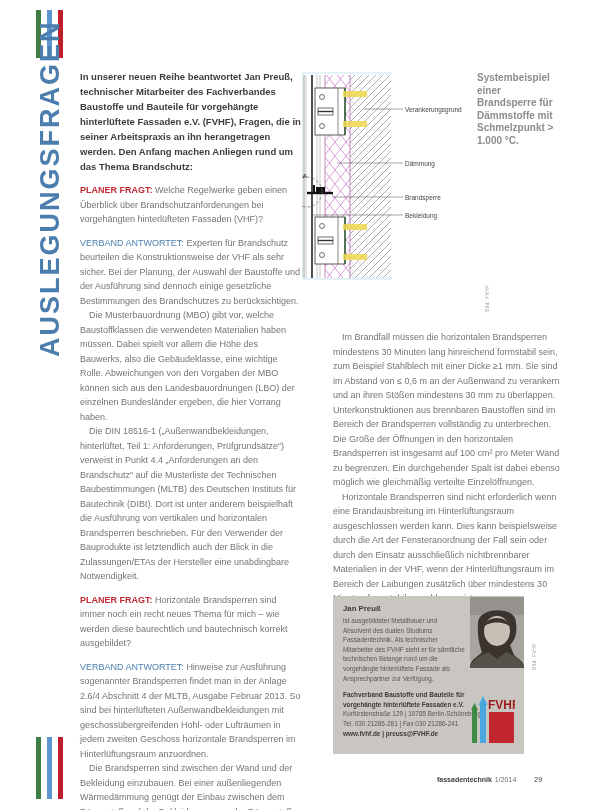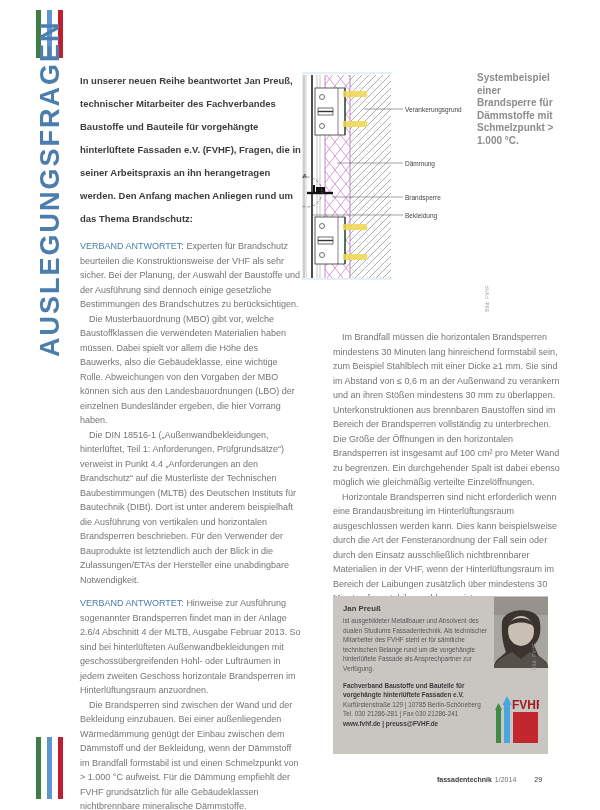--- a/index.html
+++ b/index.html
@@ -21,21 +21,21 @@
     position:absolute;left:35px;top:357px;width:292px;height:36px;
     transform:rotate(-90deg);transform-origin:0 0;
     font-size:27px;font-weight:bold;letter-spacing:2px;color:#4b7dad;
     white-space:nowrap;
   }
 
   
   .col-left{position:absolute;left:80px;top:69px;width:222px;}
   .col-right{position:absolute;left:333px;top:330px;width:232px;}
   .intro{
-    font-size:9.5px;font-weight:bold;color:#3d3d3d;line-height:23px;
+    font-size:9.5px;font-weight:bold;color:#3d3d3d;line-height:15px;
     margin:0 0 9px 0;
   }
   .body-text{font-size:9px;color:#757575;line-height:14.5px;}
   .qa-block{margin-top:9px;}
   .qa-block p{margin:0;}
   .q-label{font-weight:bold;color:#c22b35;}
   .a-label{font-weight:normal;color:#4b7dad;}
   .q-label::after,.a-label::after{content:" ";}
   p.indent{text-indent:9px;}
 
@@ -47,21 +47,21 @@
   }
   .rot-credit{
     position:absolute;transform:rotate(-90deg);transform-origin:0 0;
     font-size:5px;color:#9a9a9a;white-space:nowrap;letter-spacing:.3px;
   }
   .diagram-credit{left:484px;top:312px;}
   .photo-credit{left:531px;top:670px;}
 
   
   .author-box{
-    position:absolute;left:333px;top:596px;width:215px;height:158px;
+    position:absolute;left:333px;top:596px;width:191px;height:158px;
     background:#c9c6c2;box-sizing:border-box;padding:8px 9px 0 10px;
   }
   .author-photo{
     float:right;width:54px;height:71px;margin:-7px -9px 3px 5px;
   }
   .author-name{font-size:7.8px;font-weight:bold;color:#3a3a3a;margin:0 0 3px 0;}
   .author-bio{font-size:6.4px;color:#565656;line-height:9.6px;margin:0 0 7px 0;}
   .author-org{font-size:6.4px;font-weight:bold;color:#3a3a3a;line-height:9.6px;margin:0;clear:right;}
   .author-contact{font-size:6.4px;color:#565656;line-height:9.6px;margin:0;}
   .author-web{font-size:6.4px;font-weight:bold;color:#3a3a3a;line-height:9.6px;margin:0;}
@@ -83,27 +83,33 @@
   <div class="stripe stripe-green"></div>
   <div class="stripe stripe-blue"></div>
   <div class="stripe stripe-red"></div>
 </div>
 
 <div class="vertical-title">AUSLEGUNGSFRAGEN</div>
 
 <div class="col-left">
   <p class="intro">In unserer neuen Reihe beantwortet Jan Preuß, technischer Mitarbeiter des Fachverbandes Baustoffe und Bauteile für vorgehängte hinterlüftete Fassaden e.V. (FVHF), Fragen, die in seiner Arbeitspraxis an ihn herangetragen werden. Den Anfang machen Anliegen rund um das Thema Brandschutz:</p>
 
+  <div class="qa-block body-text">
+    <p><span class="q-label">PLANER FRAGT:</span><span>Welche Regelwerke geben einen Überblick über Brandschutzanforderungen bei vorgehängten hinterlüfteten Fassaden (VHF)?</span></p>
+  </div>
 
   <div class="qa-block body-text">
     <p><span class="a-label">VERBAND ANTWORTET:</span><span>Experten für Brandschutz beurteilen die Konstruktionsweise der VHF als sehr sicher. Bei der Planung, der Auswahl der Baustoffe und der Ausführung sind dennoch einige gesetzliche Bestimmungen des Brandschutzes zu berücksichtigen.</span></p>
     <p class="indent">Die Musterbauordnung (MBO) gibt vor, welche Baustoffklassen die verwendeten Materialien haben müssen. Dabei spielt vor allem die Höhe des Bauwerks, also die Gebäudeklasse, eine wichtige Rolle. Abweichungen von den Vorgaben der MBO können sich aus den Landesbauordnungen (LBO) der einzelnen Bundesländer ergeben, die hier Vorrang haben.</p>
     <p class="indent">Die DIN 18516-1 („Außenwandbekleidungen, hinterlüftet, Teil 1: Anforderungen, Prüfgrundsätze“) verweist in Punkt 4.4 „Anforderungen an den Brandschutz“ auf die Musterliste der Technischen Baubestimmungen (MLTB) des Deutschen Instituts für Bautechnik (DIBt). Dort ist unter anderem beispielhaft die Ausführung von vertikalen und horizontalen Brandsperren beschrieben. Für den Verwender der Bauprodukte ist letztendlich auch der Blick in die Zulassungen/ETAs der Hersteller eine unabdingbare Notwendigkeit.</p>
   </div>
 
+  <div class="qa-block body-text">
+    <p><span class="q-label">PLANER FRAGT:</span><span>Horizontale Brandsperren sind immer noch ein recht neues Thema für mich – wie werden diese baurechtlich und bautechnisch korrekt ausgebildet?</span></p>
+  </div>
 
   <div class="qa-block body-text">
     <p><span class="a-label">VERBAND ANTWORTET:</span><span>Hinweise zur Ausführung sogenannter Brandsperren findet man in der Anlage 2.6/4 Abschnitt 4 der MLTB, Ausgabe Februar 2013. So sind bei hinterlüfteten Außenwandbekleidungen mit geschossübergreifenden Hohl- oder Lufträumen in jedem zweiten Geschoss horizontale Brandsperren im Hinterlüftungsraum anzuordnen.</span></p>
     <p class="indent">Die Brandsperren sind zwischen der Wand und der Bekleidung einzubauen. Bei einer außenliegenden Wärmedämmung genügt der Einbau zwischen dem Dämmstoff und der Bekleidung, wenn der Dämmstoff im Brandfall formstabil ist und einen Schmelzpunkt von &gt; 1.000 °C aufweist. Für die Dämmung empfiehlt der FVHF grundsätzlich für alle Gebäudeklassen nichtbrennbare mineralische Dämmstoffe.</p>
   </div>
 </div>
 
 <div class="diagram">
   <svg width="178" height="208" viewBox="0 0 178 208">
     <defs>

